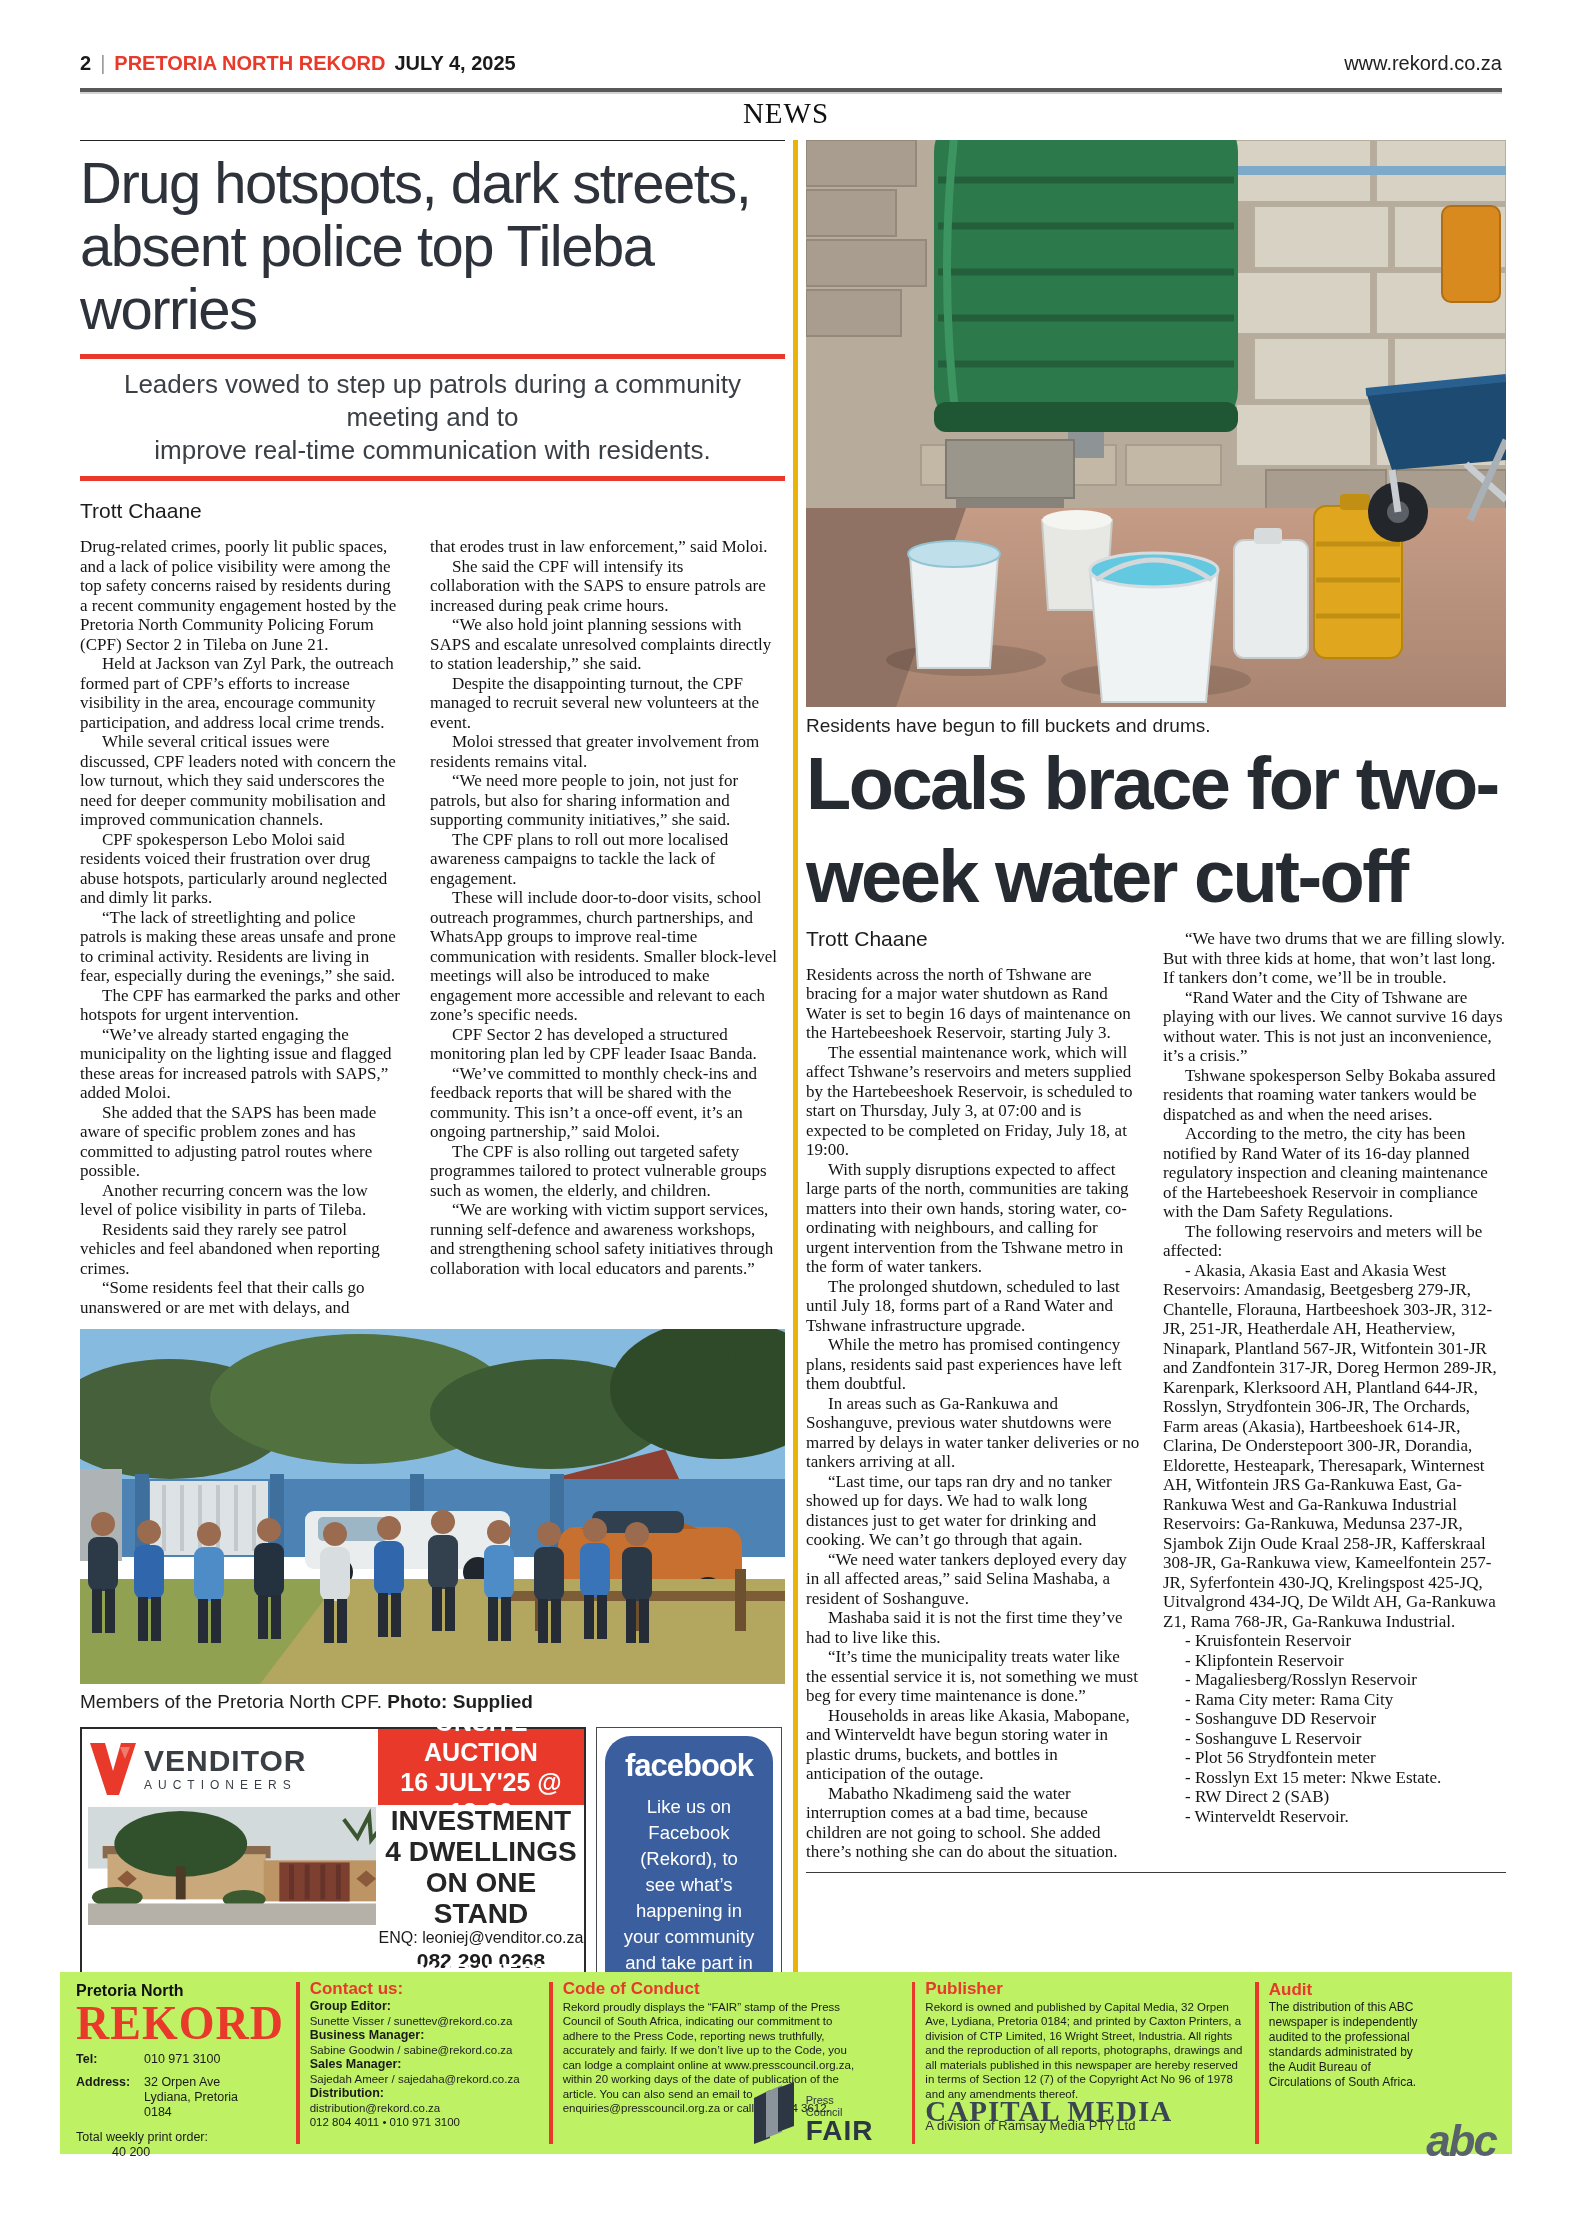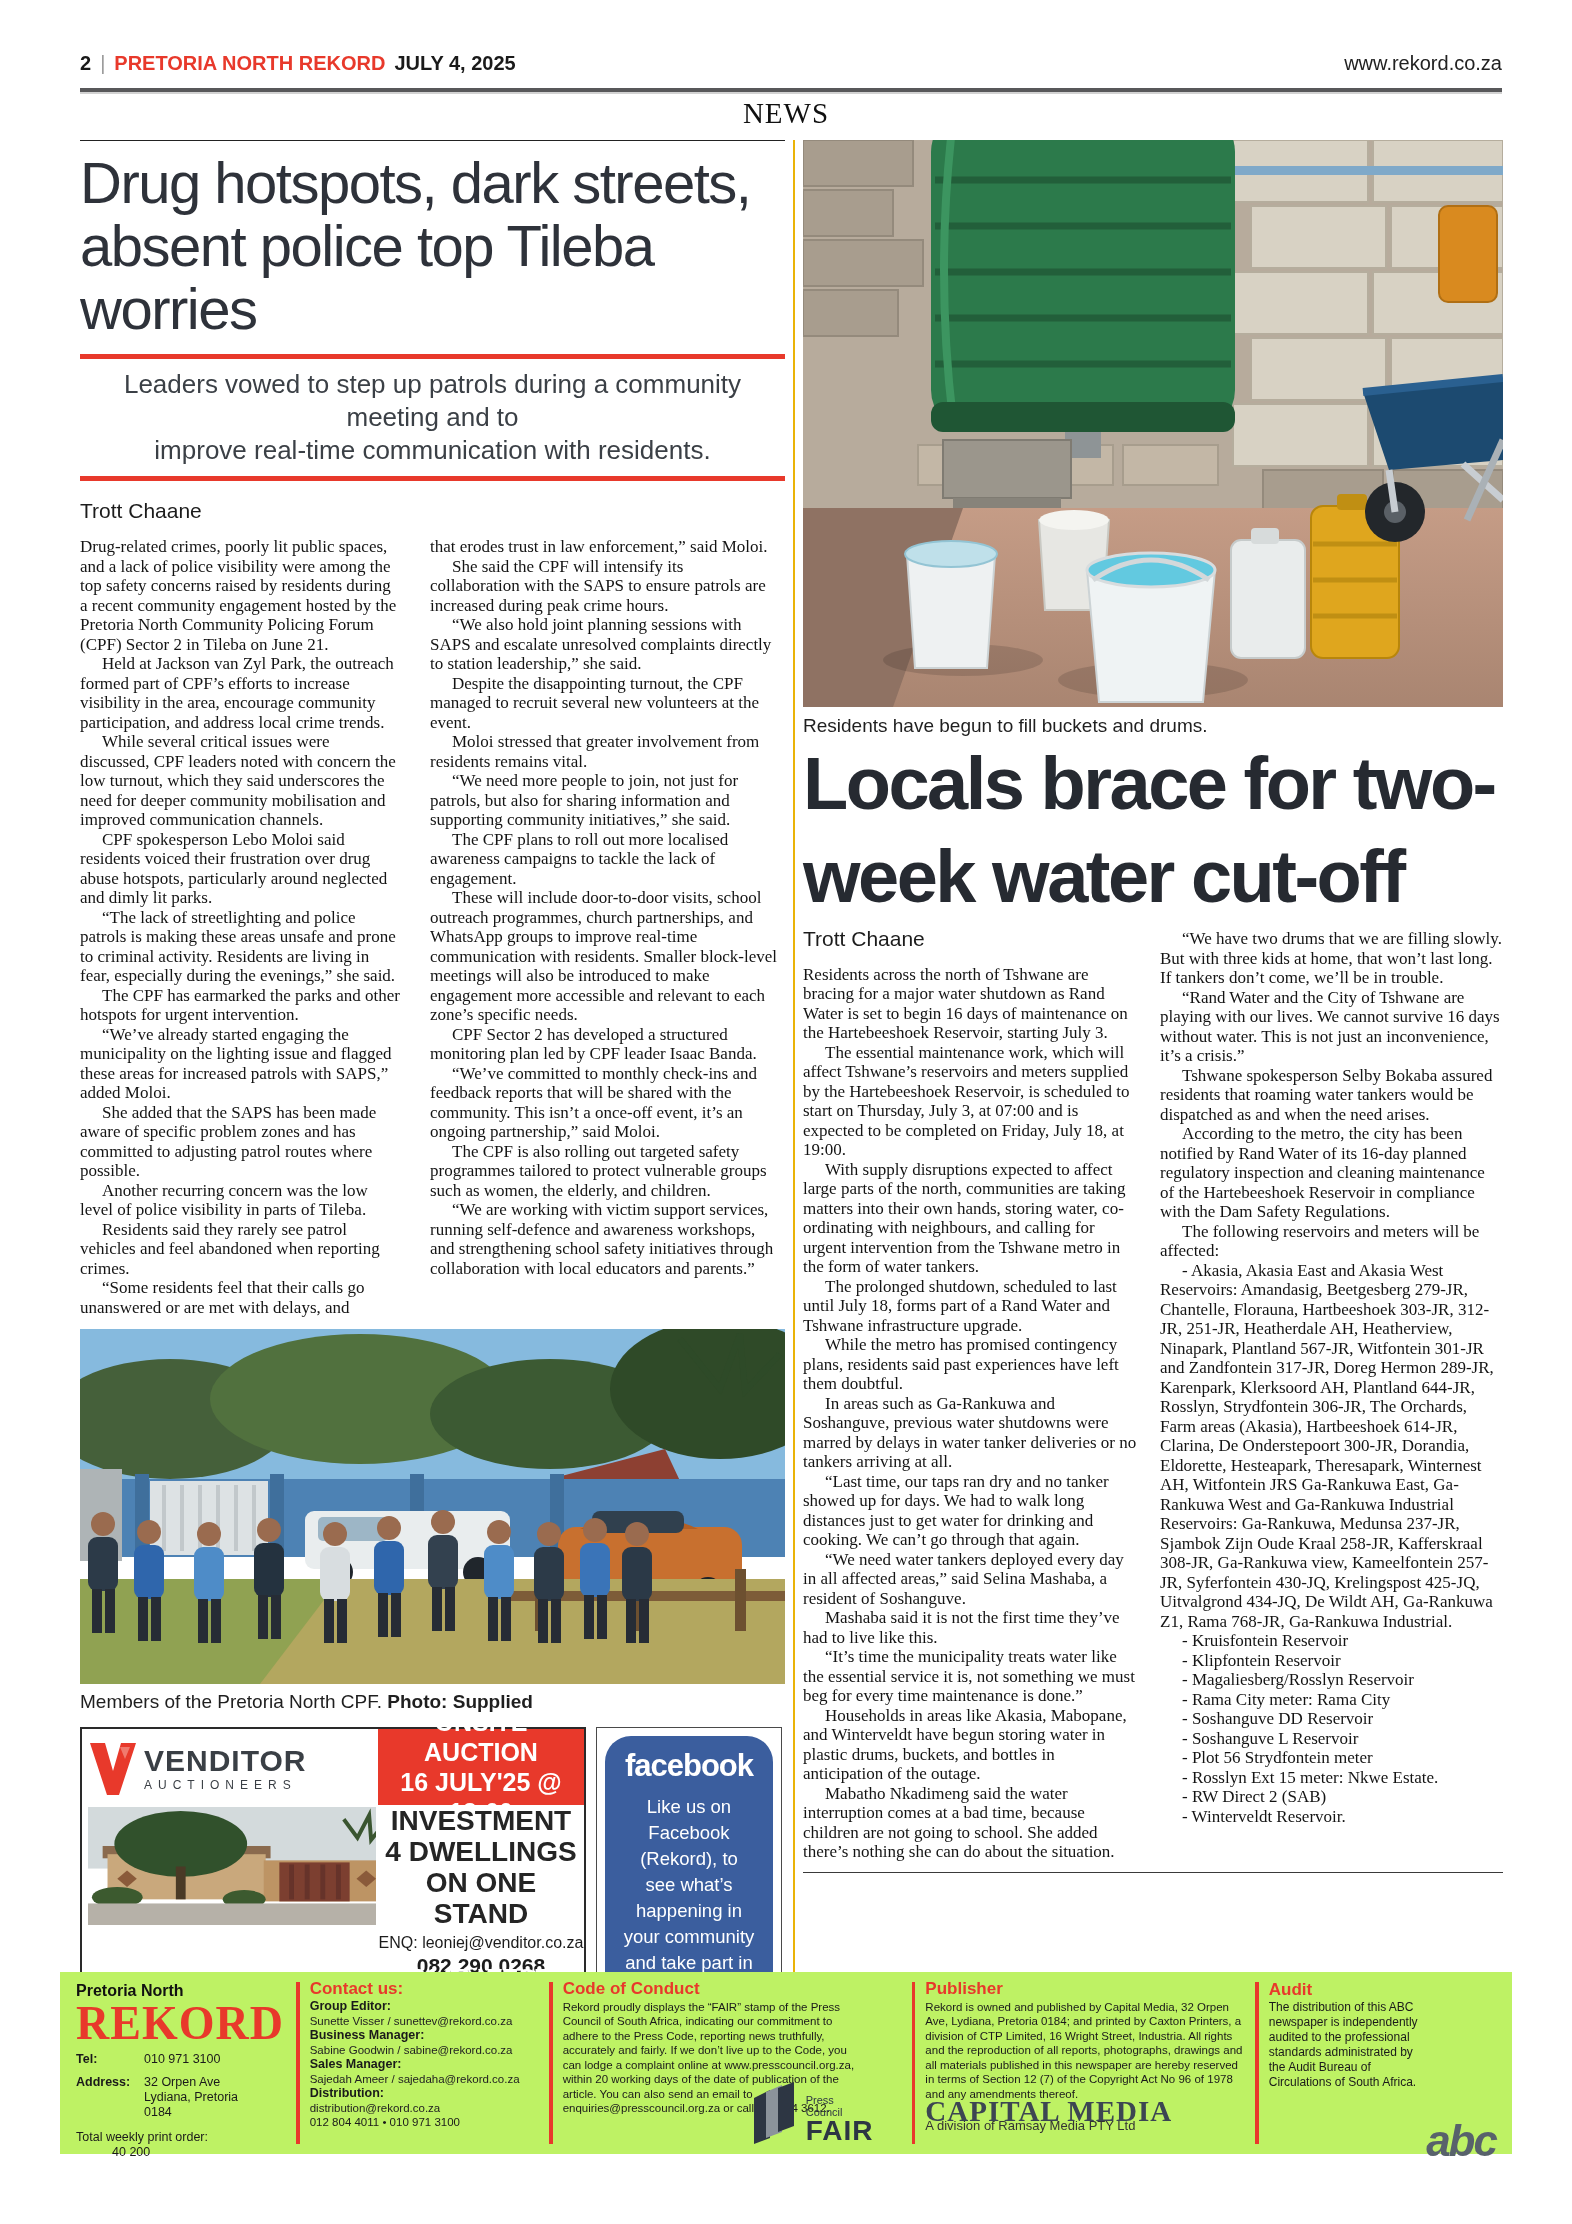--- a/index.html
+++ b/index.html
@@ -11,21 +11,21 @@
   .masthead-left{display:flex;gap:9px;align-items:baseline;}
   .mh-sep{color:#9a9a9a;font-weight:normal;}
   .mh-brand{color:#e8392b;}
   .mh-site{font-weight:normal;color:#222;font-size:20px;}
   .top-rule{position:absolute;top:88px;left:80px;width:1422px;height:4px;background:#58585a;
             box-shadow:0 2px 0 #d2d2d2;}
   .news-title{position:absolute;top:97px;left:0;width:100%;text-align:center;
               font-family:"Liberation Serif",serif;font-size:29px;letter-spacing:1px;color:#101010;}
   
   .main-row{position:absolute;top:140px;left:80px;width:1422px;display:flex;align-items:stretch;}
-  .left-section{width:705px;padding-right:8px;border-right:2px solid #eab308;}
+  .left-section{width:705px;padding-right:8px;border-right:5px solid #eab308;}
   .right-section{width:700px;margin-left:8px;}
   .l-toprule{border-top:1px solid #222;}
   .l-headline{margin-top:10px;font-size:58px;line-height:63px;letter-spacing:-1.5px;
               color:#2e323a;white-space:pre-line;}
   .redbar{height:5px;background:#e8392b;margin-top:14px;}
   .standfirst{padding:9px 12px;text-align:center;font-size:26px;line-height:33px;color:#3b4046;
               white-space:pre-line;}
   .byline{margin-top:18px;font-size:21px;color:#1c1c1c;}
   .cols{display:flex;margin-top:14px;}
   .cols .col{font-family:"Liberation Serif",serif;font-size:17px;line-height:19.5px;color:#141414;}
@@ -49,21 +49,21 @@
   .ad-venditor{width:506px;border:2px solid #2a2a2a;box-sizing:border-box;display:grid;
                grid-template-columns:296px 1fr;grid-template-rows:76px 1fr 94px;background:#fff;}
   .v-logo-cell{display:flex;align-items:center;gap:8px;padding:6px 4px 2px 8px;}
   .v-logo-text .v-name{font-size:30px;font-weight:bold;color:#3a3f45;letter-spacing:1px;line-height:30px;}
   .v-logo-text .v-sub{font-size:12px;letter-spacing:6px;color:#3a3f45;margin-top:2px;}
   .v-banner{background:#e8392b;color:#fff;display:flex;flex-direction:column;justify-content:center;
             align-items:center;font-weight:bold;font-size:25px;line-height:30px;text-align:center;}
   .v-photo-cell{padding:2px 4px 2px 6px;}
   .v-offer{display:flex;flex-direction:column;align-items:center;justify-content:center;text-align:center;}
   .v-offer .v-lines{font-size:28px;line-height:31px;font-weight:bold;color:#252525;white-space:pre-line;}
-  .v-offer .v-enq{font-size:16px;color:#1c1c1c;margin-top:5px;}
+  .v-offer .v-enq{font-size:16px;color:#1c1c1c;}
   .v-offer .v-phone{font-size:21px;font-weight:bold;color:#1c1c1c;margin-top:2px;}
   .v-terms{font-size:12.5px;line-height:15.5px;color:#2e2e2e;padding:8px 6px 4px 8px;}
   .v-addr{background:#e8392b;color:#fff;display:flex;flex-direction:column;justify-content:center;
           align-items:center;font-weight:bold;font-size:25px;line-height:31px;text-align:center;}
   .ad-facebook{width:186px;border:1px solid #4a4a4a;box-sizing:border-box;padding:8px;background:#fff;}
   .fb-box{background:#3b5e9e;border-radius:26px;height:100%;box-sizing:border-box;color:#fff;
           display:flex;flex-direction:column;align-items:center;padding-top:12px;}
   .fb-logo{font-size:31px;font-weight:bold;letter-spacing:-1px;}
   .fb-text{margin-top:10px;font-size:18.5px;line-height:26px;text-align:center;white-space:pre-line;}
   

